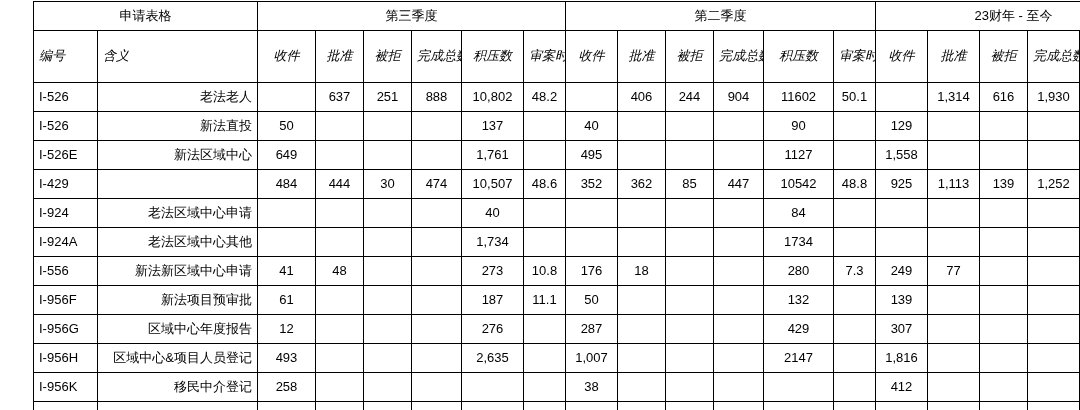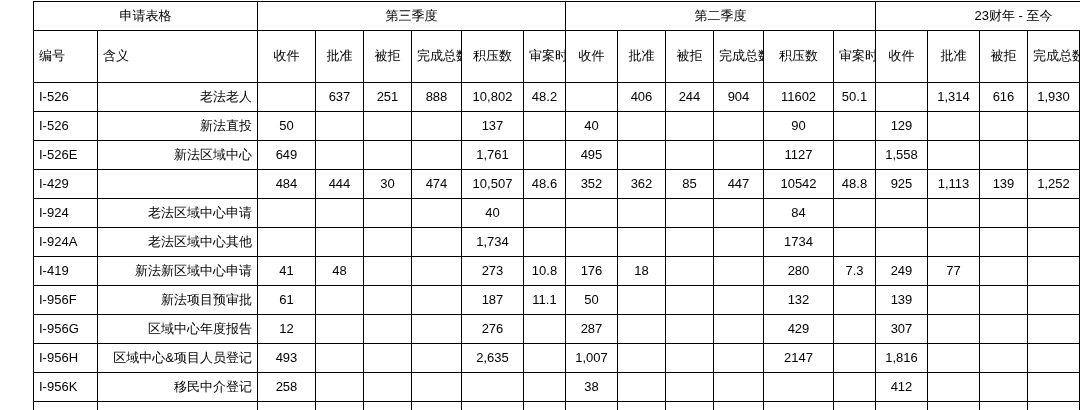--- a/index.html
+++ b/index.html
@@ -40,20 +40,21 @@
   .hdr-group {
     text-align: center;
     font-weight: bold;
     font-size: 14px;
     height: 29px;
   }
   .hdr-sub {
     text-align: center;
     font-size: 13px;
     height: 52px;
+    font-style: italic;
   }
   .hdr-left {
     text-align: left;
     font-size: 13px;
   }
   .cell-num {
     text-align: center;
     font-size: 13px;
     height: 29px;
   }
@@ -267,21 +268,21 @@
           <td class="cell-num"></td>
           <td class="cell-num">1734</td>
           <td class="cell-num"></td>
           <td class="cell-num"></td>
           <td class="cell-num"></td>
           <td class="cell-num"></td>
           <td class="cell-num"></td>
           <td class="cell-num">1,734</td>
         </tr>
         <tr>
-          <td class="cell-code">I-419</td>
+          <td class="cell-code">I-556</td>
           <td class="cell-label">新法新区域中心申请</td>
           <td class="cell-num">41</td>
           <td class="cell-num">48</td>
           <td class="cell-num"></td>
           <td class="cell-num"></td>
           <td class="cell-num">273</td>
           <td class="cell-num">10.8</td>
           <td class="cell-num">176</td>
           <td class="cell-num">18</td>
           <td class="cell-num"></td>

